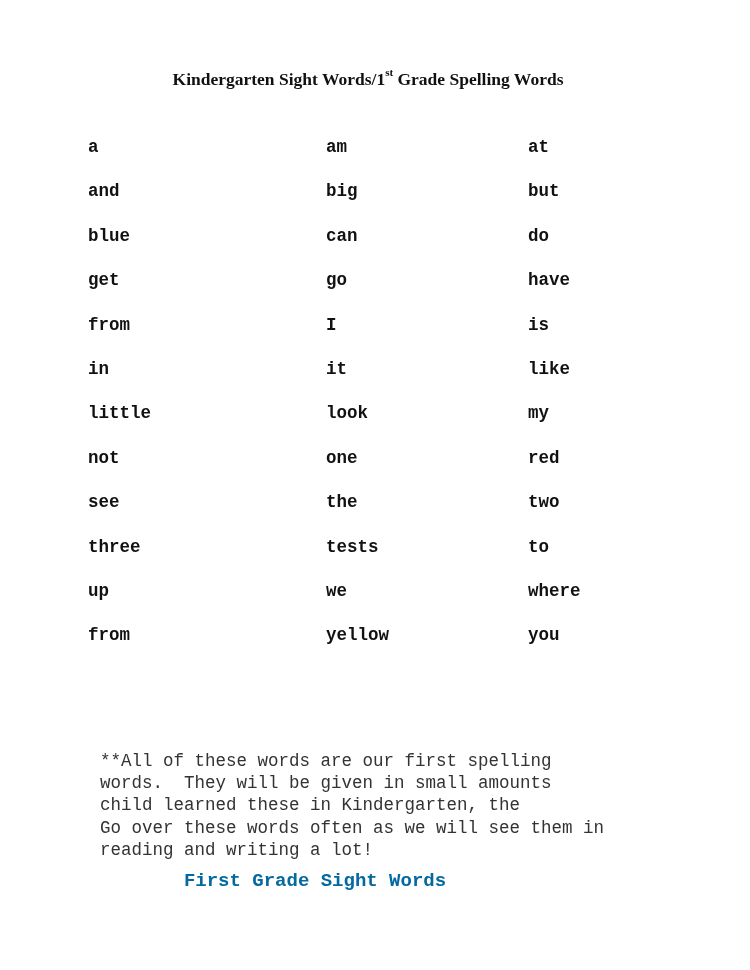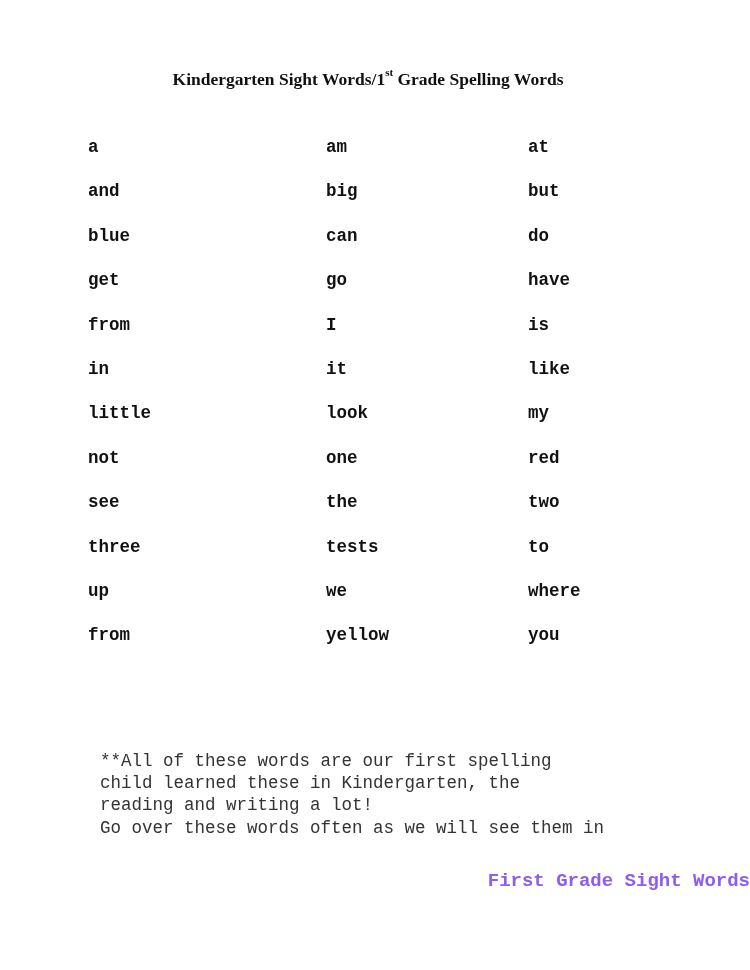--- a/index.html
+++ b/index.html
@@ -21,23 +21,23 @@
     .c0 { left: 0; }
     .c1 { left: 238px; }
     .c2 { left: 440px; }
     .note {
       position: absolute; left: 88px; top: 750px; width: 600px;
       font-family: Liberation Mono, monospace;
       font-size: 17.5px; line-height: 22.2px; color: #333; margin-left: 12px;
     }
     .note-line { white-space: pre; }
     .subtitle {
-      position: absolute; left: 0; top: 870px; width: 750px; text-align: right;
+      position: absolute; left: 0; top: 870px; width: 750px; text-align: center;
       font-family: "Liberation Mono", "DejaVu Sans Mono", monospace;
-      font-weight: bold; font-size: 19px; color: #8b5cf6; text-indent: -120px;
+      font-weight: bold; font-size: 19px; color: #0369a1; text-indent: -120px;
     }
   </style>
 </head>
 <body>
 
 <div class="page">
   <div class="title"><span>Kindergarten Sight Words/1</span><sup>st</sup><span> Grade Spelling Words</span></div>
 
   <div class="grid">
     <div class="row">
@@ -97,19 +97,20 @@
       </div>
     <div class="row">
         <span class="cell c0">from</span>
         <span class="cell c1">yellow</span>
         <span class="cell c2">you</span>
       </div>
   </div>
 
   <div class="note">
     <div class="note-line">**All of these words are our first spelling</div>
+    <div class="note-line">words.  They will be given in small amounts</div>
     <div class="note-line">child learned these in Kindergarten, the</div>
+    <div class="note-line">Go over these words often as we will see them in</div>
     <div class="note-line">reading and writing a lot!</div>
-    <div class="note-line">Go over these words often as we will see them in</div>
   </div>
 
   <div class="subtitle">First Grade Sight Words</div>
 </div>
 
 </body></html>

